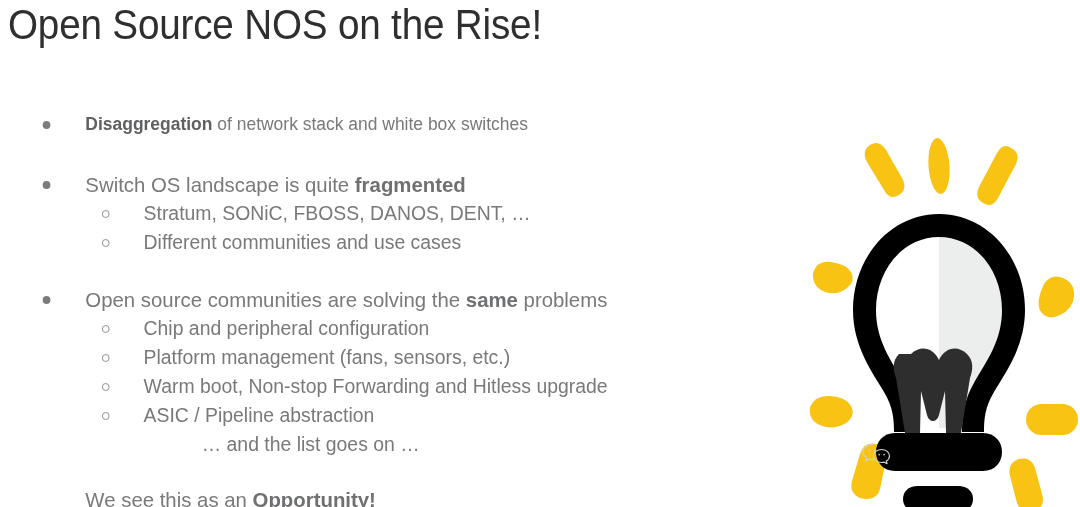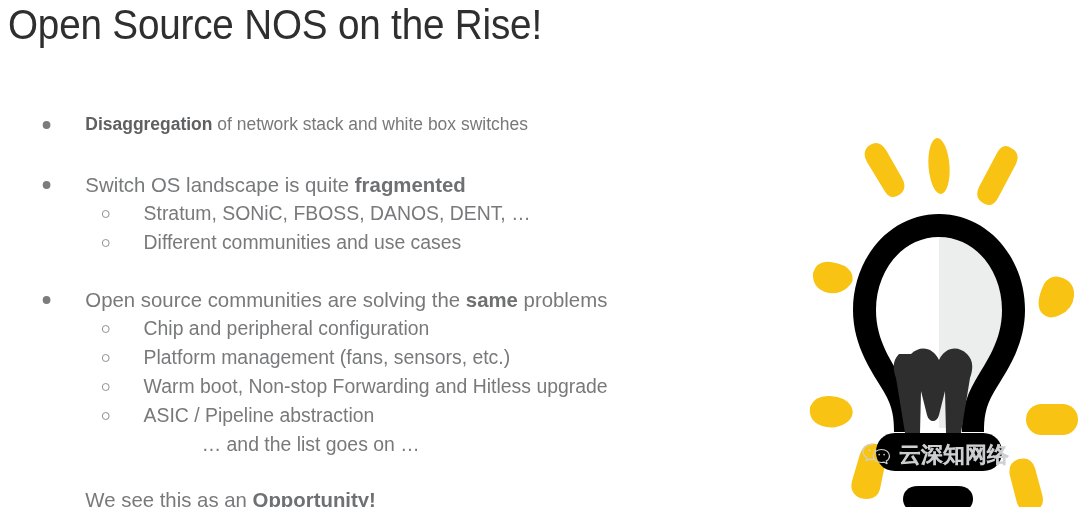--- a/index.html
+++ b/index.html
@@ -336,14 +336,13 @@
   <svg width="30" height="24" viewBox="0 0 30 24">
 
     <path d="M10.4 1.4 C5.2 1.4 1 4.7 1 8.8 c0 2.4 1.5 4.5 3.8 5.9 l-0.9 3 3.3 -1.6 c1 0.3 2.1 0.5 3.2 0.5 c0.5 0 1 0 1.5 -0.1" fill="none" stroke="#cfd0d1" stroke-width="1.2" stroke-linejoin="round" stroke-linecap="round"></path>
     <circle cx="7.6" cy="7.2" r="1.05" fill="#cfd0d1"></circle>
     <circle cx="13.1" cy="7.2" r="1.05" fill="#cfd0d1"></circle>
 
     <path d="M19.6 6.5 c-4.6 0 -8.3 2.9 -8.3 6.5 c0 3.6 3.7 6.5 8.3 6.5 c0.9 0 1.8 -0.1 2.6 -0.3 l2.9 1.4 -0.8 -2.5 c1.9 -1.2 3.2 -3 3.2 -5.1 c0 -3.6 -3.4 -6.5 -7.9 -6.5 z" fill="none" stroke="#cfd0d1" stroke-width="1.2" stroke-linejoin="round" stroke-linecap="round"></path>
     <circle cx="17.2" cy="11.6" r="0.85" fill="#cfd0d1"></circle>
     <circle cx="22.1" cy="11.6" r="0.85" fill="#cfd0d1"></circle>
   </svg>
-  <span class="wm-text">云深知网络</span>
 </div>
 
 </body></html>

